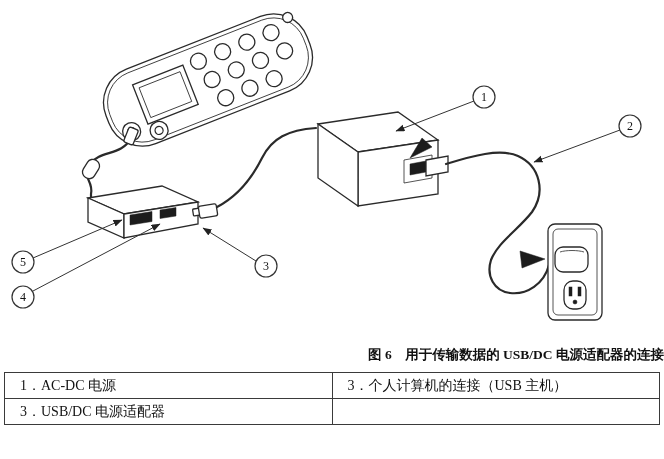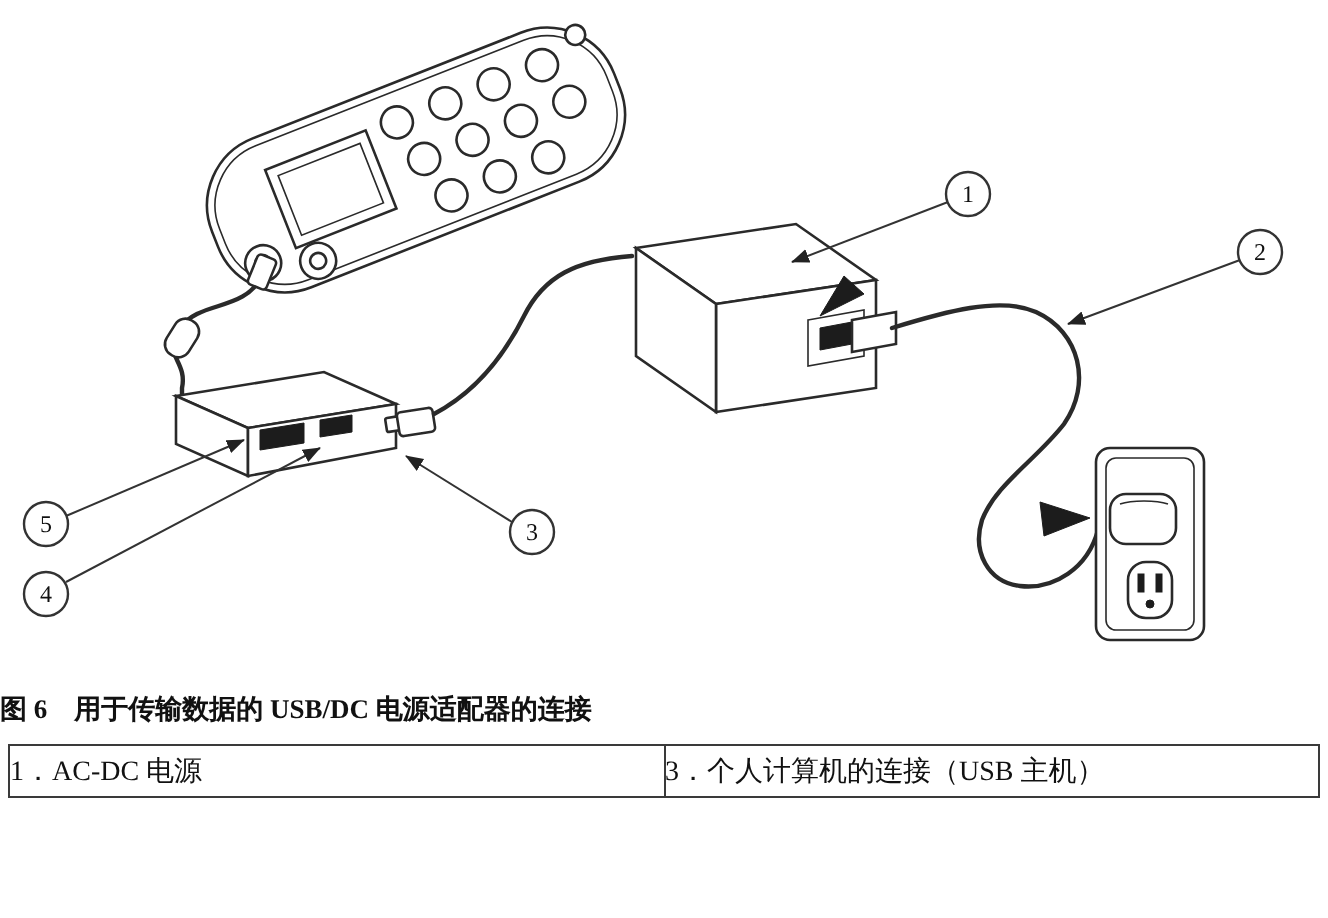--- a/index.html
+++ b/index.html
@@ -8,24 +8,24 @@
   .figure-wrap{width:664px;}
   svg{display:block;}
   .ln{fill:#fff;stroke:#2a2a2a;stroke-width:1.3;}
   .ln2{fill:none;stroke:#2a2a2a;stroke-width:1.3;}
   .thin{stroke-width:0.8;}
   .dark{fill:#1c1c1c;stroke:#1c1c1c;stroke-width:0.5;}
   .cable{fill:none;stroke:#2a2a2a;stroke-width:2.2;stroke-linecap:round;}
   .leader{stroke:#333;stroke-width:1;fill:none;}
   .callout-circle{fill:#fff;stroke:#333;stroke-width:1.2;}
   .callout-num{font:12px "Liberation Serif","DejaVu Serif",serif;fill:#111;}
-  .caption{text-align:left;font-weight:bold;font-size:13.5px;margin:4px 0 8px 0;}
+  .caption{text-align:right;font-weight:bold;font-size:13.5px;margin:4px 0 8px 0;}
   table.legend{border-collapse:collapse;width:656px;margin:0 4px;table-layout:fixed;
                font-size:14px;}
-  table.legend td{border:1px solid #3a3a3a;padding:3px 0;height:19px;
+  table.legend td{border:1px solid #3a3a3a;padding:3px 15px;height:19px;
                   white-space:nowrap;overflow:hidden;}
 </style>
 </head>
 <body>
 
 <div class="figure-wrap">
 <svg width="664" height="342" viewBox="0 0 664 342">
   <defs>
     <marker id="arr" markerWidth="10" markerHeight="8" refX="8.5" refY="3.5" orient="auto" markerUnits="userSpaceOnUse">
       <path d="M0,0 L9,3.5 L0,7 z" fill="#222"></path>
@@ -131,15 +131,19 @@
 </svg>
 
 <div class="caption">图 6　用于传输数据的 USB/DC 电源适配器的连接</div>
 
 <table class="legend">
   <tbody>
     <tr>
       <td>1．AC-DC 电源</td>
       <td>3．个人计算机的连接（USB 主机）</td>
     </tr>
+    <tr>
+      <td>3．USB/DC 电源适配器</td>
+      <td></td>
+    </tr>
   </tbody>
 </table>
 </div>
 
 </body></html>

